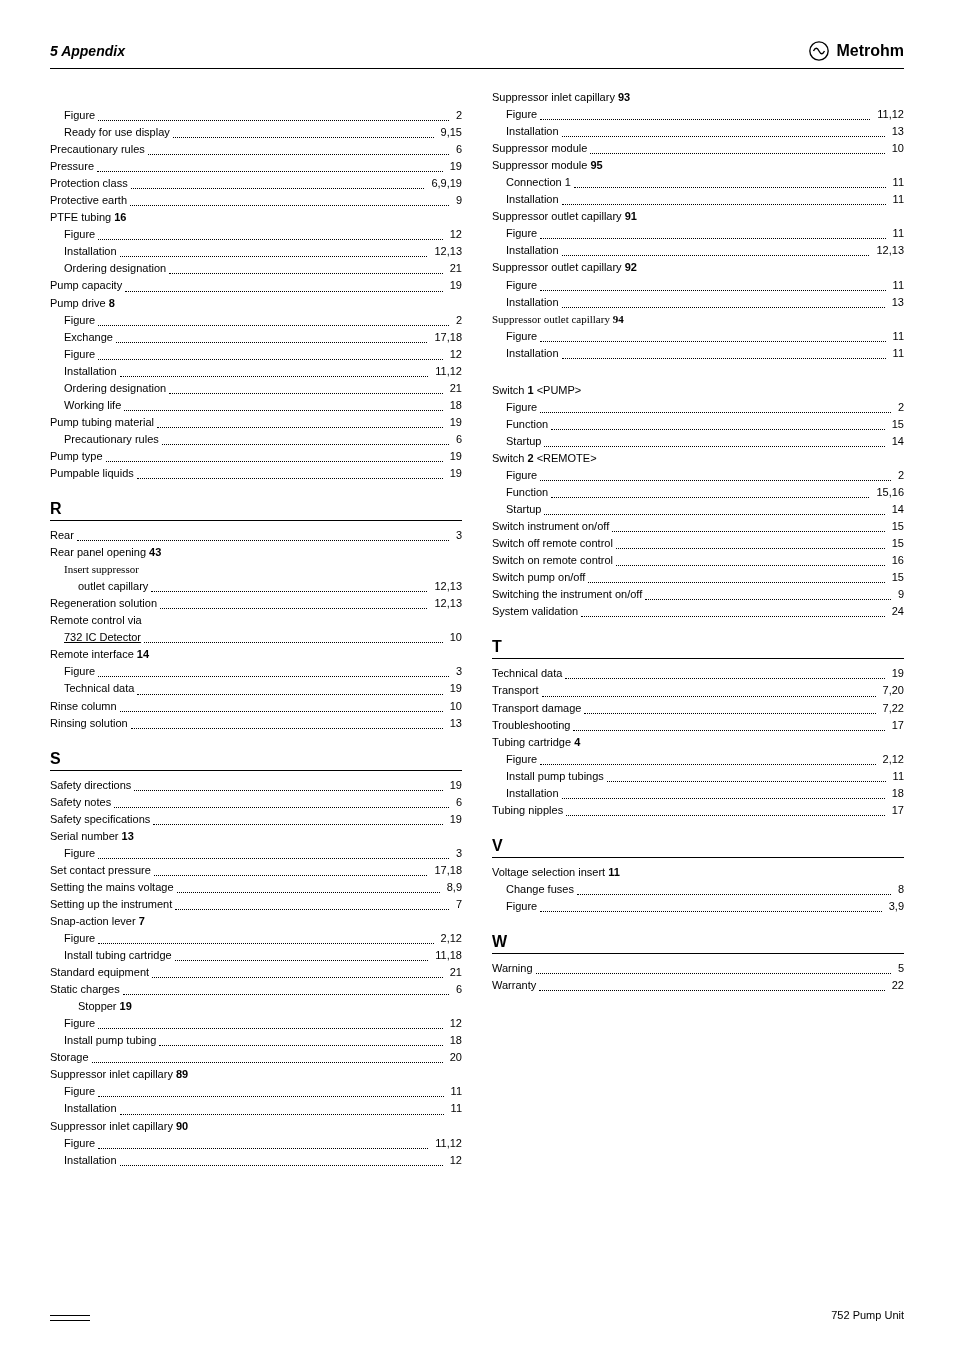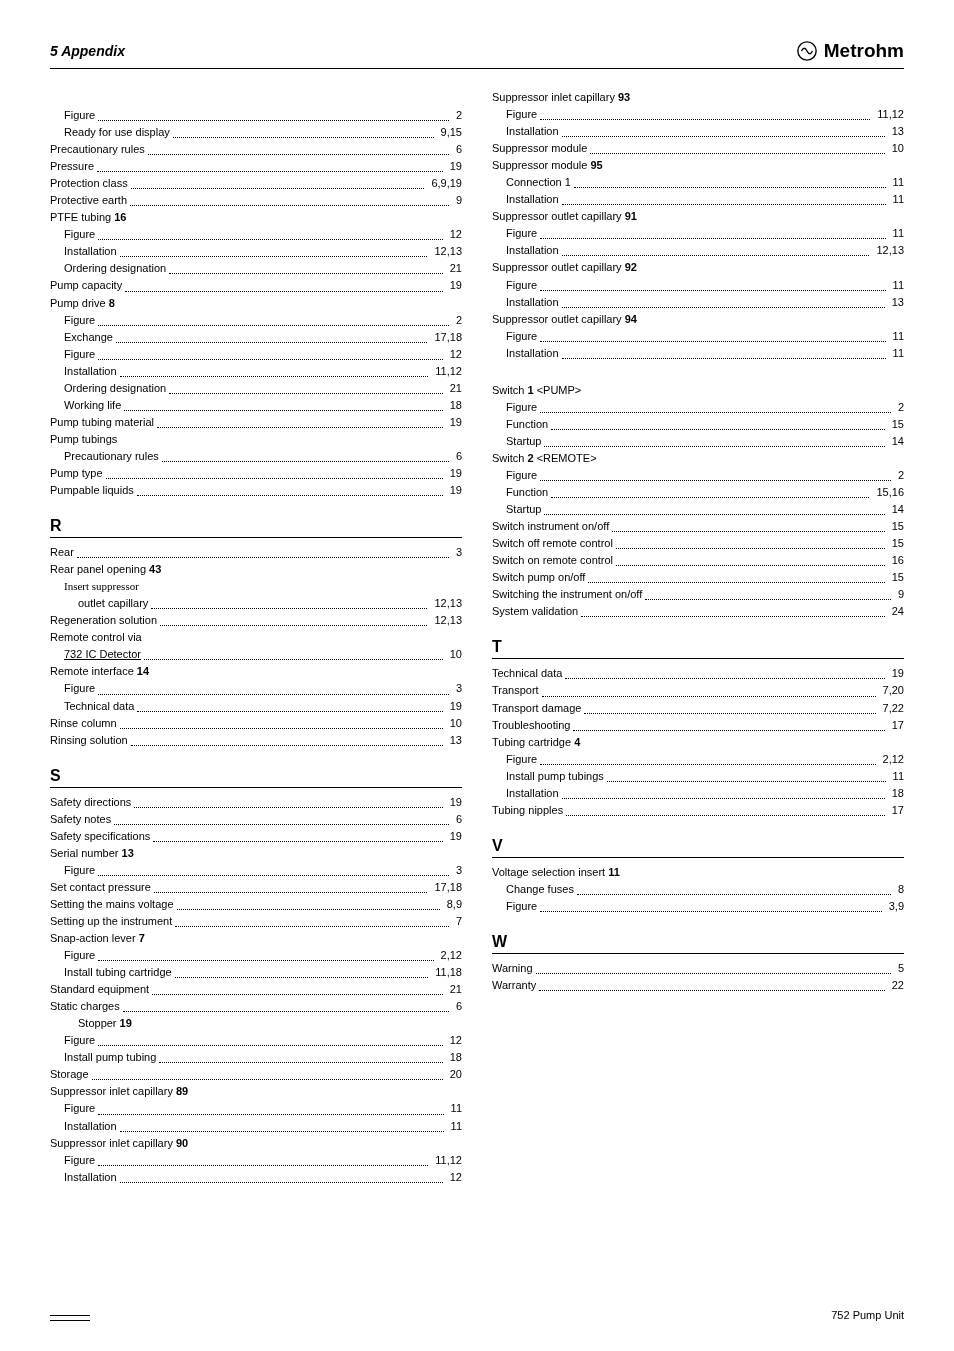--- a/index.html
+++ b/index.html
@@ -27,21 +27,21 @@
     }
     .header-title {
       font-size: 14px;
       font-weight: bold;
       font-style: italic;
     }
     .header-logo {
       display: flex;
       align-items: center;
       gap: 6px;
-      font-size: 19px;
+      font-size: 16px;
       font-weight: bold;
     }
     .logo-icon {
       width: 22px;
       height: 22px;
     }
     .content {
       display: flex;
       gap: 30px;
     }
@@ -203,23 +203,20 @@
             <span style="padding-left: 14px; white-space: nowrap;">Working life</span>
             <span class="dot-leader"></span>
             <span class="entry-page">18</span>
           </div>
           <div class="index-row">
             <span style="padding-left: 0px; white-space: nowrap;">Pump tubing material</span>
             <span class="dot-leader"></span>
             <span class="entry-page">19</span>
           </div>
           <div class="index-row">
-            <span style="padding-left: 0px; white-space: nowrap;">Pump tubings</span>
-          </div>
-          <div class="index-row">
             <span style="padding-left: 14px; white-space: nowrap;">Precautionary rules</span>
             <span class="dot-leader"></span>
             <span class="entry-page">6</span>
           </div>
           <div class="index-row">
             <span style="padding-left: 0px; white-space: nowrap;">Pump type</span>
             <span class="dot-leader"></span>
             <span class="entry-page">19</span>
           </div>
           <div class="index-row">
@@ -446,21 +443,21 @@
             <span style="padding-left: 14px; white-space: nowrap;">Figure</span>
             <span class="dot-leader"></span>
             <span class="entry-page">11</span>
           </div>
           <div class="index-row">
             <span style="padding-left: 14px; white-space: nowrap;">Installation</span>
             <span class="dot-leader"></span>
             <span class="entry-page">13</span>
           </div>
           <div class="index-row">
-            <span style="padding-left: 0px; white-space: nowrap;">Suppressor outlet capillary <b>94</b></span>
+            <span style="padding-left: 0px; white-space: nowrap; font-family: Liberation Serif, serif;">Suppressor outlet capillary <b>94</b></span>
           </div>
           <div class="index-row">
             <span style="padding-left: 14px; white-space: nowrap;">Figure</span>
             <span class="dot-leader"></span>
             <span class="entry-page">11</span>
           </div>
           <div class="index-row">
             <span style="padding-left: 14px; white-space: nowrap;">Installation</span>
             <span class="dot-leader"></span>
             <span class="entry-page">11</span>

